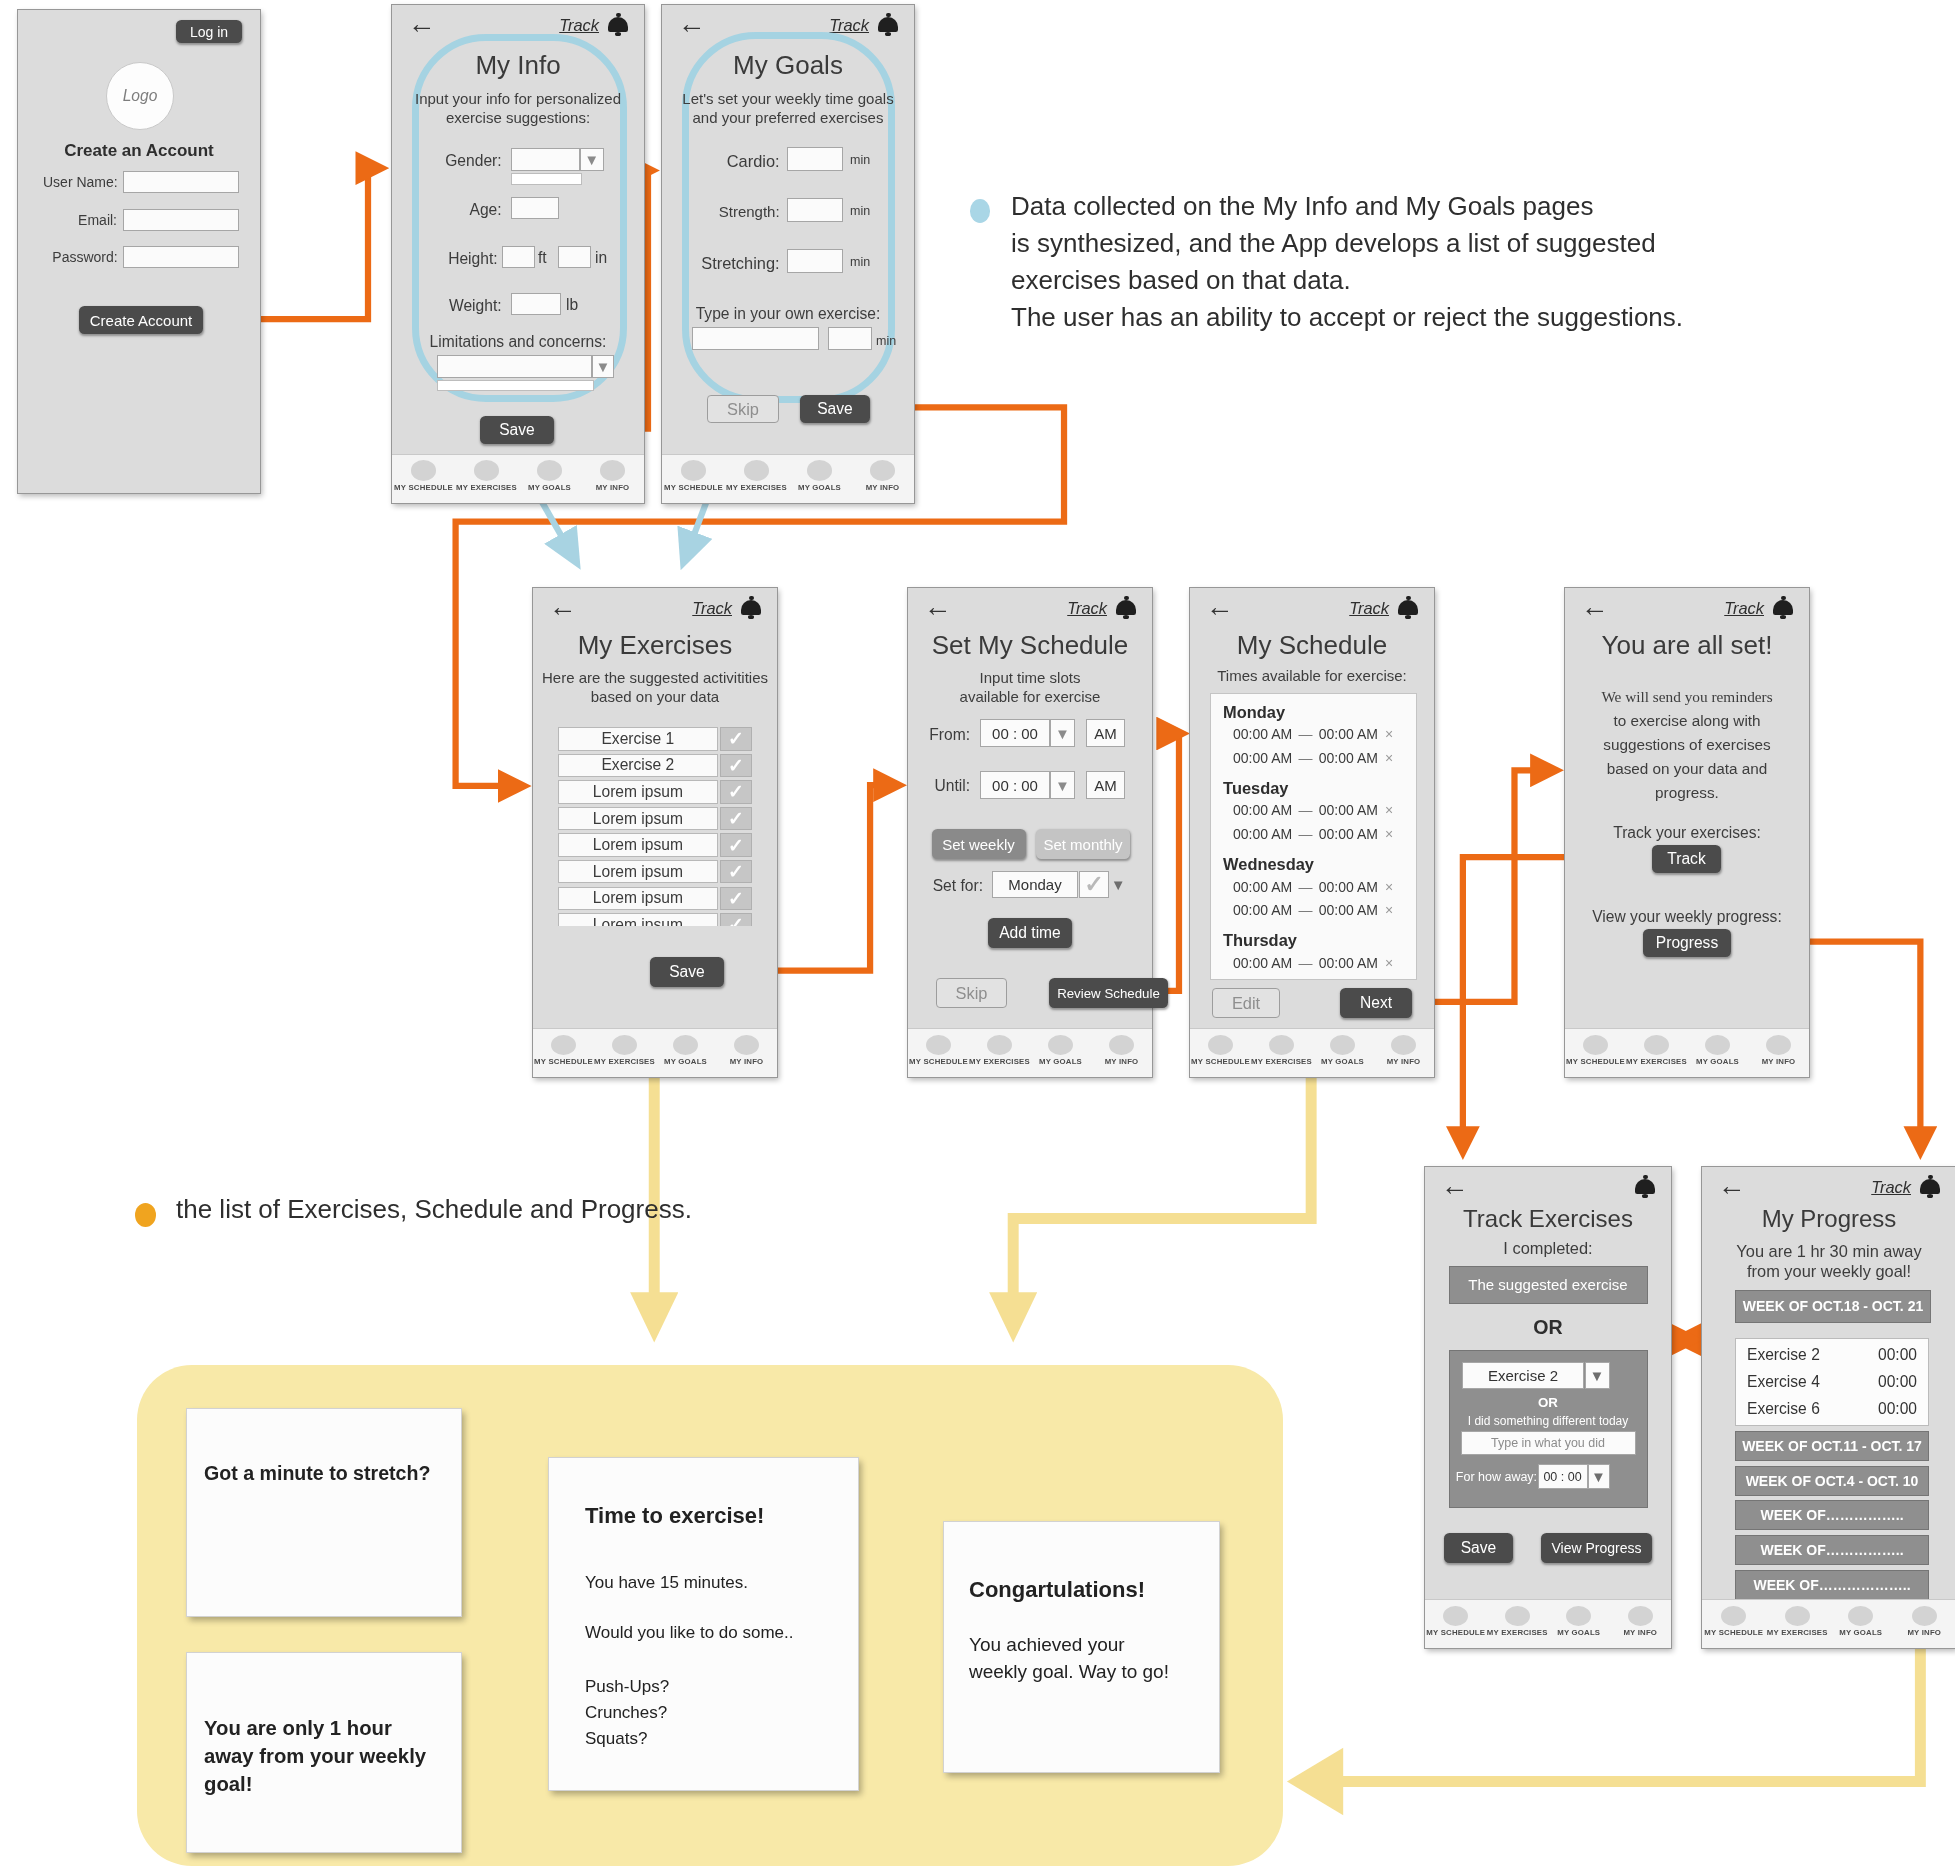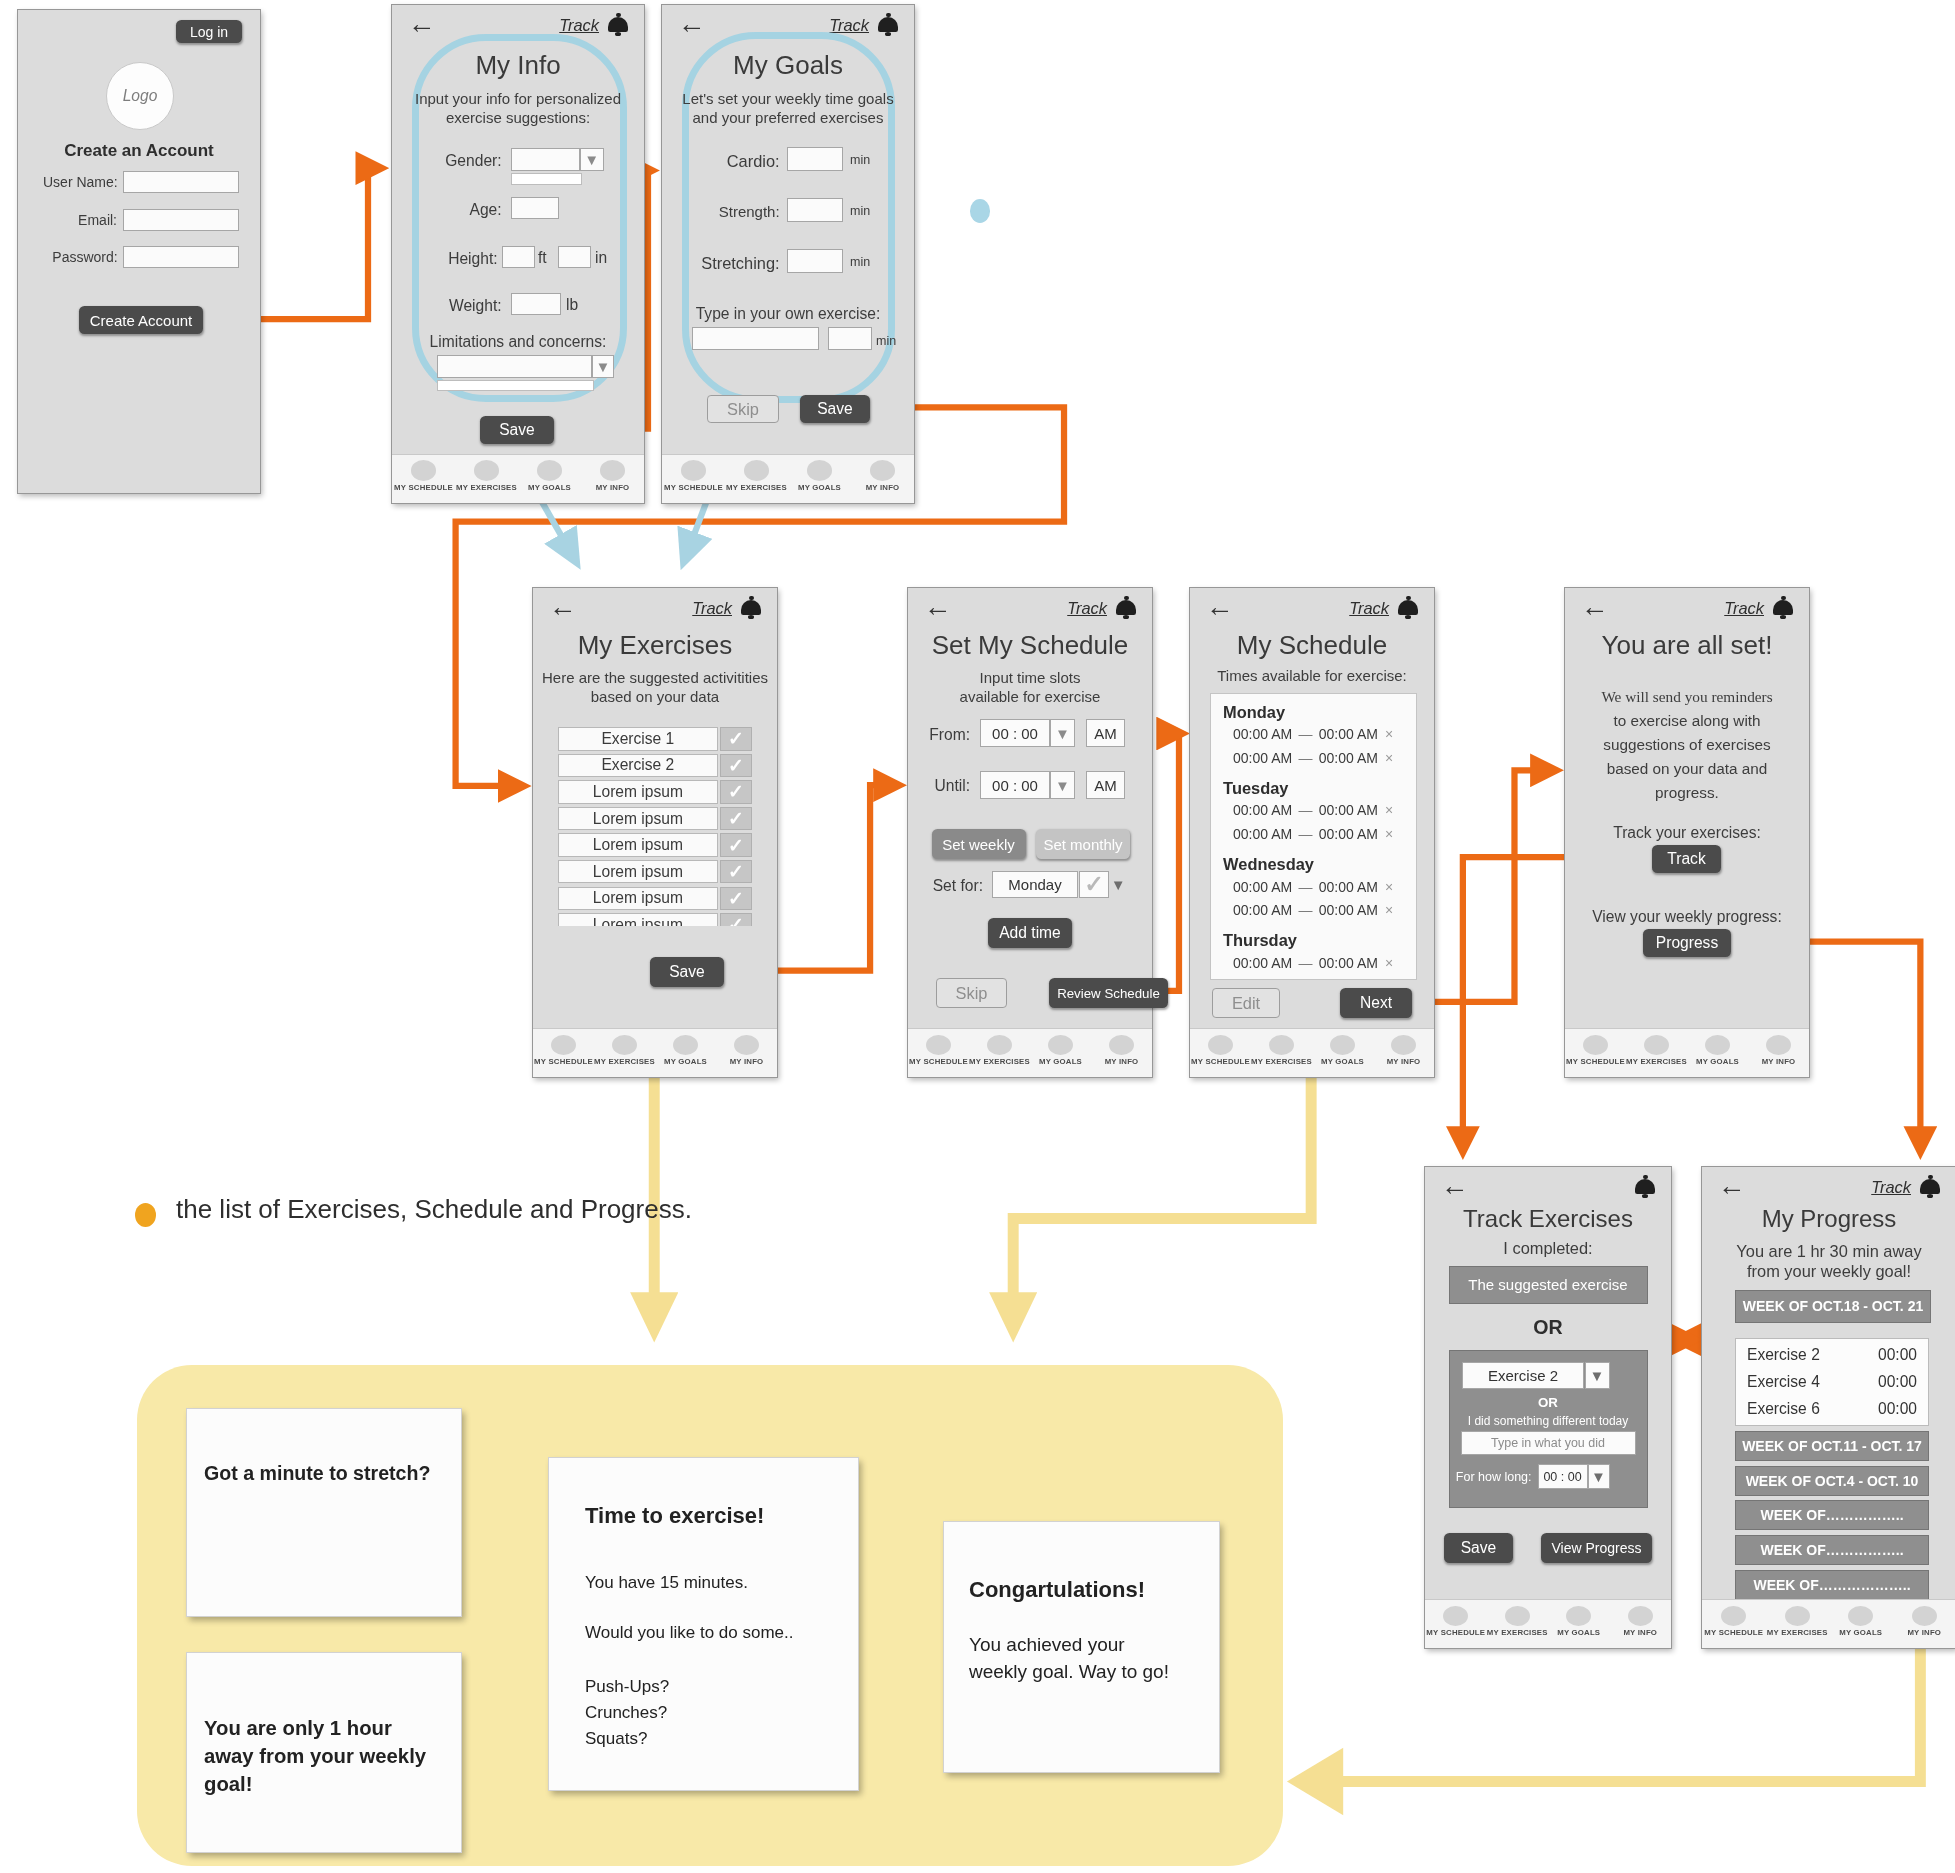--- a/index.html
+++ b/index.html
@@ -421,21 +421,21 @@
     <div class="darkpanel" style="left:23.5px;top:99px;width:197px;height:36px;">
       <div class="wtxt" style="top:9.4px;font-size:15px;">The suggested exercise</div>
     </div>
     <div class="ptitle" style="top:149px;font-size:19.6px;font-weight:bold;color:#2e2e2e;">OR</div>
     <div class="darkpanel" style="left:23.5px;top:183px;width:197px;height:156px;">
       <div class="inp" style="left:12.5px;top:11px;width:122px;height:26.6px;display:flex;align-items:center;justify-content:center;font-size:15px;color:#333;">Exercise 2</div>
       <div class="inp tri" style="left:135px;top:11px;width:25px;height:26.6px;color:#6e6e6e;">▼</div>
       <div class="wtxt" style="top:44px;font-size:13.3px;font-weight:bold;">OR</div>
       <div class="wtxt" style="top:63px;font-size:12px;">I did something different today</div>
       <div class="inp" style="left:11px;top:80px;width:175px;height:23.5px;display:flex;align-items:center;justify-content:center;font-size:12.5px;color:#8c8c8c;">Type in what you did</div>
-      <div style="position:absolute;left:6.3px;top:119px;color:#fff;font-size:12.5px;">For how long:</div>
+      <div style="position:absolute;left:6.3px;top:119px;color:#fff;font-size:12.5px;">For how away:</div>
       <div class="inp" style="left:88px;top:113px;width:50px;height:25px;display:flex;align-items:center;justify-content:center;font-size:12.5px;color:#333;">00 : 00</div>
       <div class="inp tri" style="left:138px;top:113px;width:22px;height:25px;color:#6e6e6e;">▼</div>
     </div>
     <div class="btn-dark" style="left:19px;top:366px;width:69px;height:30px;">Save</div>
     <div class="btn-dark" style="left:116px;top:366px;width:111px;height:30px;font-size:14px;">View Progress</div>
     <div class="nav">
 
     <div class="nav-item">
           <div class="nav-dot"></div>
           <div class="nav-lbl">MY SCHEDULE</div>
@@ -503,20 +503,27 @@
           <div class="nav-lbl">MY GOALS</div>
         </div>
         <div class="nav-item">
           <div class="nav-dot"></div>
           <div class="nav-lbl">MY INFO</div>
         </div>
       </div>
   </div>
 
   <div class="bullet" style="left:970px;top:199px;width:20.3px;height:23.5px;background:#a9d6e6;"></div>
+  <div style="position:absolute;left:1011px;top:188px;z-index:3;">
+
+  <div class="note-line">Data collected on the My Info and My Goals pages</div>
+      <div class="note-line">is synthesized, and the App develops a list of suggested</div>
+      <div class="note-line">exercises based on that data.</div>
+      <div class="note-line">The user has an ability to accept or reject the suggestions.</div>
+    </div>
   <div class="bullet" style="left:135px;top:1203px;width:21px;height:24px;background:#f0a41f;"></div>
   <div style="position:absolute;left:176px;top:1191px;z-index:3;">
 
       <div class="note-line">the list of Exercises, Schedule and Progress.</div>
     </div>
 
   <div class="card" style="left:186px;top:1408px;width:274px;height:207px;">
     <div class="card-title" style="position:absolute;left:17px;top:53px;font-size:19.6px;white-space:nowrap;">Got a minute to stretch?</div>
   </div>
   <div class="card" style="left:186px;top:1652px;width:274px;height:199px;">

